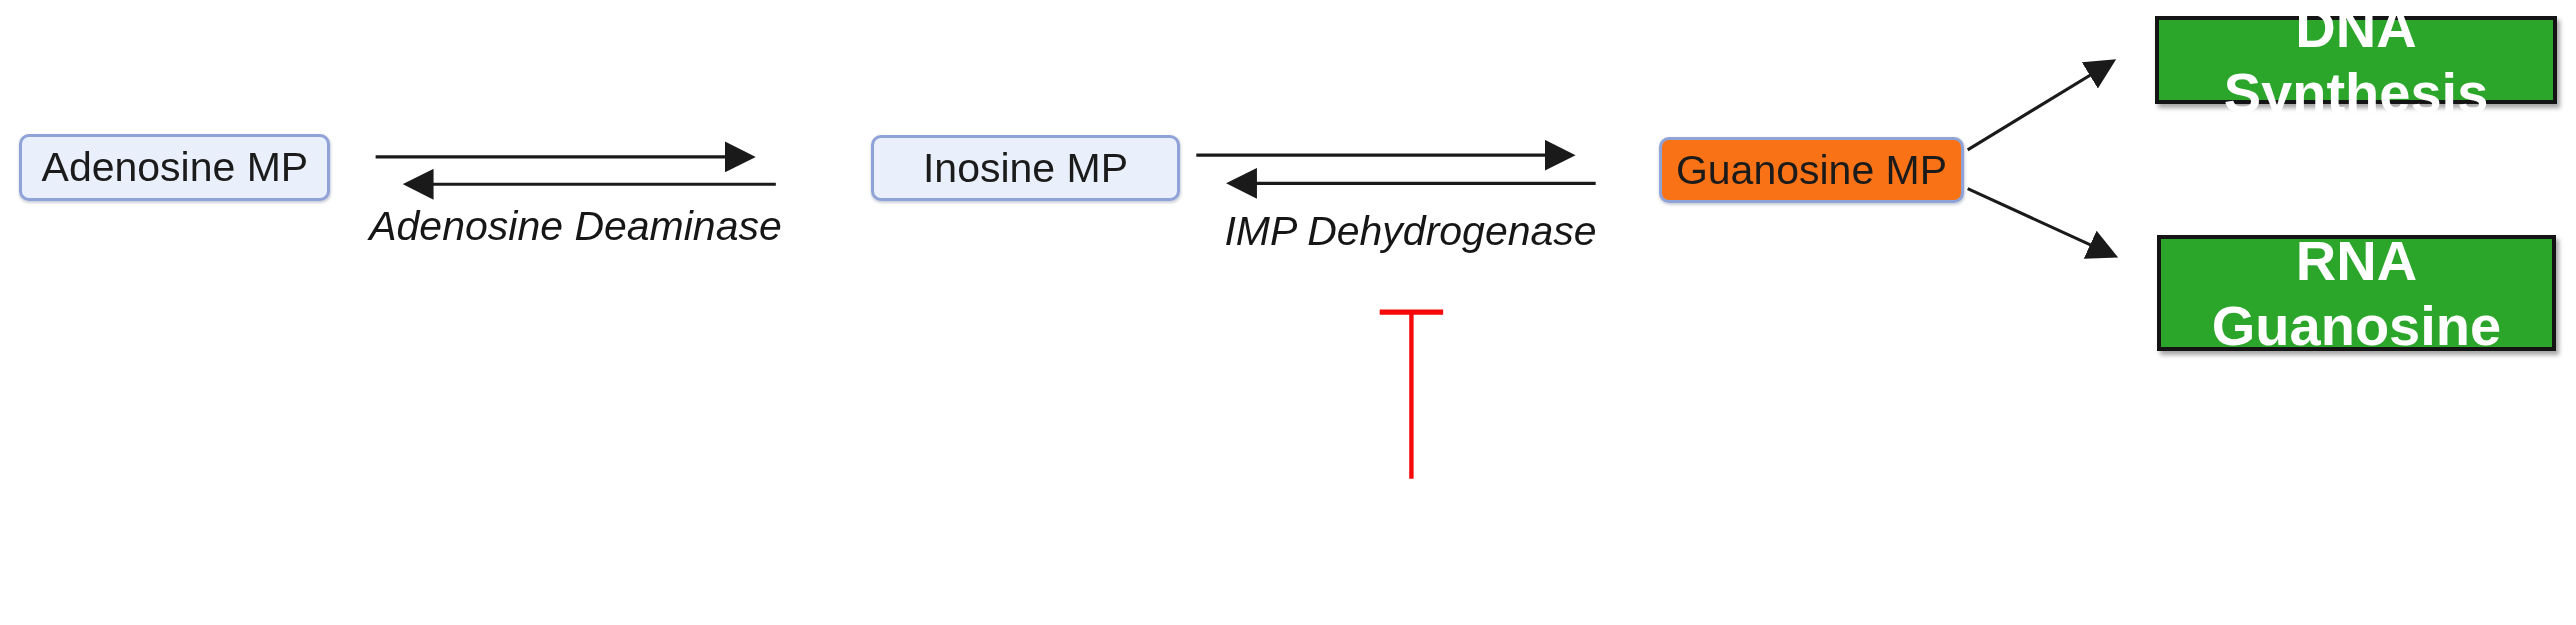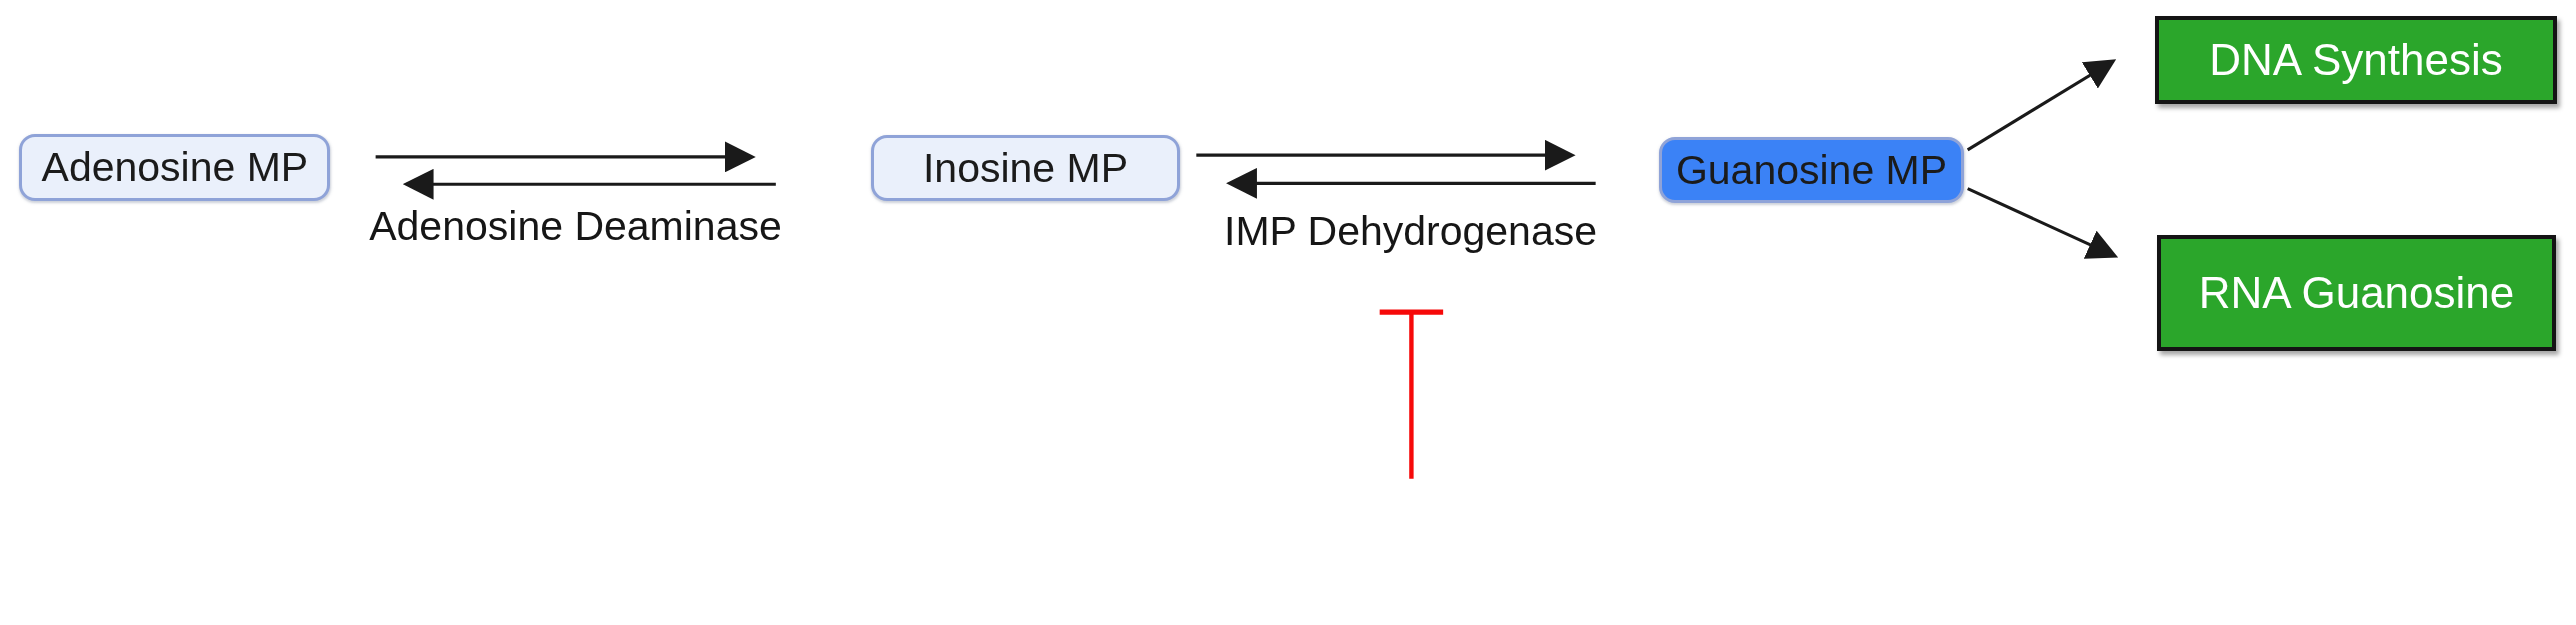--- a/index.html
+++ b/index.html
@@ -14,49 +14,49 @@
   .node{
     position:absolute;
     display:flex;align-items:center;justify-content:center;
     box-sizing:border-box;
     text-align:center;
     font-family:"Liberation Sans", sans-serif;
   }
   .metabolite{
     background:#EAF0FB;
     border:3.5px solid #8FA3D8;
-    border-radius:16px;
+    border-radius:10px;
     color:#1b1b1b;
     font-size:41px;
     box-shadow:0.9px 1.8px 2.6px rgba(110,120,145,0.35);
   }
   .product{
     background:#2BA62B;
     border:4.4px solid #141414;
     color:#ffffff;
-    font-weight:normal;
-    font-size:44px;
+    font-weight:bold;
+    font-size:56px;
     box-shadow:2.6px 3.5px 4.4px rgba(0,0,0,0.35);
   }
   .inhibitor-box{
     background:#8A2B2B;
     border:4.4px solid #141414;
     color:#ffffff;
     font-size:39px;
     box-shadow:2.6px 3.5px 4.4px rgba(0,0,0,0.35);
   }
   .enzyme{
     position:absolute;
     text-align:center;
     color:#161616;
     font-size:41px;
     line-height:50px;
     white-space:nowrap;
   }
-  .enzyme .name{display:block;}
+  .enzyme .name{font-style:italic;display:block;}
   .enzyme .abbr{font-style:normal;display:block;}
 </style>
 </head>
 <body>
 
 <div class="canvas">
 
   <svg class="layer" viewBox="0 0 2922 709" xmlns="http://www.w3.org/2000/svg">
     <defs>
       <marker id="arrowhead" viewBox="0 0 10 10" refX="8.5" refY="5" markerWidth="10" markerHeight="10" orient="auto-start-reverse">
@@ -82,21 +82,21 @@
   </svg>
 
   <div class="node metabolite" style="left: 19.4px; top: 134px; width: 311px; height: 67px; background-color: rgb(234, 240, 251);">
     <span>Adenosine MP</span>
   </div>
 
   <div class="node metabolite" style="left: 871px; top: 135px; width: 309px; height: 66px; background-color: rgb(234, 240, 251);">
     <span>Inosine MP</span>
   </div>
 
-  <div class="node metabolite" style="left: 1659px; top: 137px; width: 305px; height: 66px; background-color: #3b82f6;">
+  <div class="node metabolite" style="left: 1659px; top: 137px; width: 305px; height: 66px; background-color: #f97316;">
     <span>Guanosine MP</span>
   </div>
 
   <div class="node product" style="left: 2155px; top: 16px; width: 402px; height: 88px; background-color: rgb(43, 166, 43);">
     <span>DNA Synthesis</span>
   </div>
 
   <div class="node product" style="left: 2157px; top: 235px; width: 399px; height: 116px; background-color: rgb(43, 166, 43);">
     <span>RNA Guanosine</span>
   </div>

